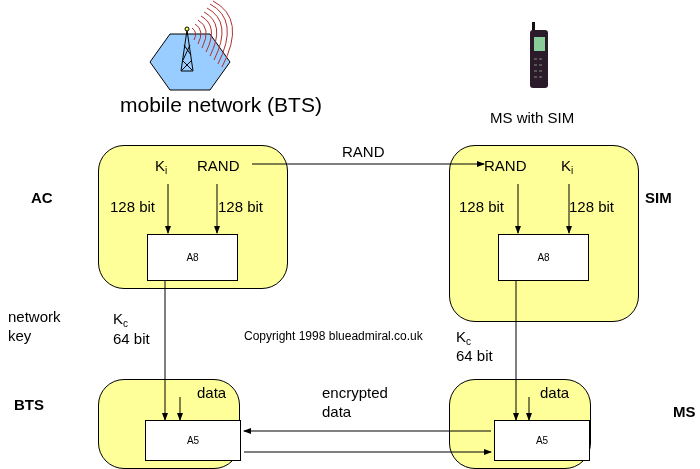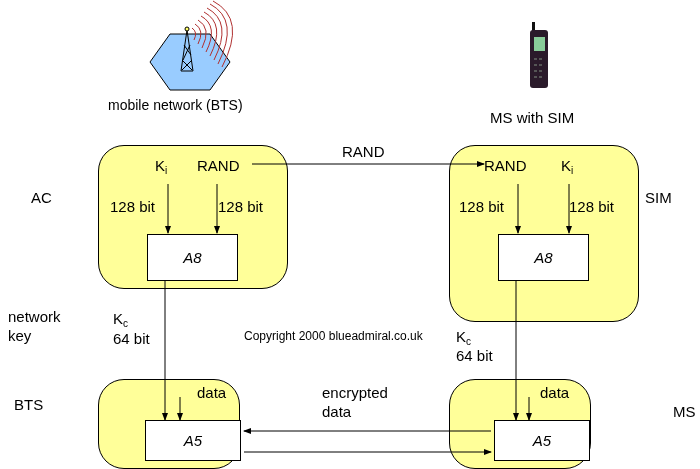--- a/index.html
+++ b/index.html
@@ -1,23 +1,23 @@
 <!DOCTYPE html>
 <html><head>
 <meta charset="utf-8">
 <style>
   html, body { margin:0; padding:0; background:#ffffff; }
   body { width:700px; height:469px; position:relative; overflow:hidden;
          font-family:"Liberation Sans", sans-serif; color:#000; }
   .abs { position:absolute; }
   .panel { position:absolute; background:#ffff99; border:1px solid #000; border-radius:26px; box-sizing:border-box; }
   .box { position:absolute; background:#ffffff; border:1px solid #000; box-sizing:border-box;
-         display:flex; align-items:center; justify-content:center; font-size:15px;font-style:italic; }
+         display:flex; align-items:center; justify-content:center; font-size:10px; }
   .lbl { position:absolute; font-size:15px; white-space:nowrap; line-height:18px; }
-  .side { position:absolute; font-size:15px; font-weight:normal; }
+  .side { position:absolute; font-size:15px; font-weight:bold; }
   .small { font-size:12px; }
   sub { font-size:10px; vertical-align:-3px; }
   svg.lines { position:absolute; left:0; top:0; }
 </style>
 </head>
 <body>
 
 <svg class="abs" style="left:140px;top:0px" width="140" height="100">
   <g>
     <polygon points="30,34 70,34 90,62 70,90 30,90 10,62" fill="#99ccff" stroke="#000" stroke-width="1"></polygon>
@@ -36,21 +36,21 @@
     <path d="M52,28 q6,4 2,12"></path>
       <path d="M55,24 q10,6 3,20"></path>
       <path d="M58,20 q14,8 4,28"></path>
     <path d="M61,16 q18,10 5,36"></path>
       <path d="M64,12 q22,12 6,44"></path>
       <path d="M67,8 q26,14 7,52"></path>
     <path d="M70,4 q30,16 8,60"></path>
       <path d="M73,1 q34,18 9,66"></path>
   </g>
 </svg>
-<div class="lbl" style="left:108px;top:96px;font-size:14px">mobile network (BTS)</div>
+<div class="lbl" style="left:120px;top:96px;font-size:21px">mobile network (BTS)</div>
 
 <svg class="abs" style="left:525px;top:20px" width="30" height="72">
   <rect x="7" y="2" width="3" height="14" fill="#111"></rect>
   <rect x="5" y="10" width="18" height="58" rx="3" fill="#2a1a2a"></rect>
   <rect x="9" y="17" width="11" height="14" fill="#88cc99"></rect>
   <g fill="#555">
       <rect x="9" y="38" width="3" height="2"></rect>
       <rect x="14" y="38" width="3" height="2"></rect>
       <rect x="9" y="44" width="3" height="2"></rect>
       <rect x="14" y="44" width="3" height="2"></rect>
@@ -107,21 +107,21 @@
 <div class="side" style="left:14px;top:396px">BTS</div>
 <div class="side" style="left:673px;top:403px">MS</div>
 <div class="lbl" style="left:8px;top:308px">network</div>
 <div class="lbl" style="left:8px;top:327px">key</div>
 
 <div class="lbl" style="left:113px;top:310px"><span>K</span><sub>c</sub></div>
 <div class="lbl" style="left:113px;top:330px">64 bit</div>
 <div class="lbl" style="left:456px;top:328px"><span>K</span><sub>c</sub></div>
 <div class="lbl" style="left:456px;top:347px">64 bit</div>
 
-<div class="lbl small" style="left:244px;top:327px;font-size:12px">Copyright 2000 blueadmiral.co.uk</div>
+<div class="lbl small" style="left:244px;top:327px;font-size:12px">Copyright 1998 blueadmiral.co.uk</div>
 
 <div class="lbl" style="left:197px;top:384px">data</div>
 <div class="box" style="left:145px;top:420px;width:96px;height:41px">A5</div>
 <div class="lbl" style="left:540px;top:384px">data</div>
 <div class="box" style="left:494px;top:420px;width:96px;height:41px">A5</div>
 
 <div class="lbl" style="left:322px;top:384px">encrypted</div>
 <div class="lbl" style="left:322px;top:403px">data</div>
 
 </body></html>

